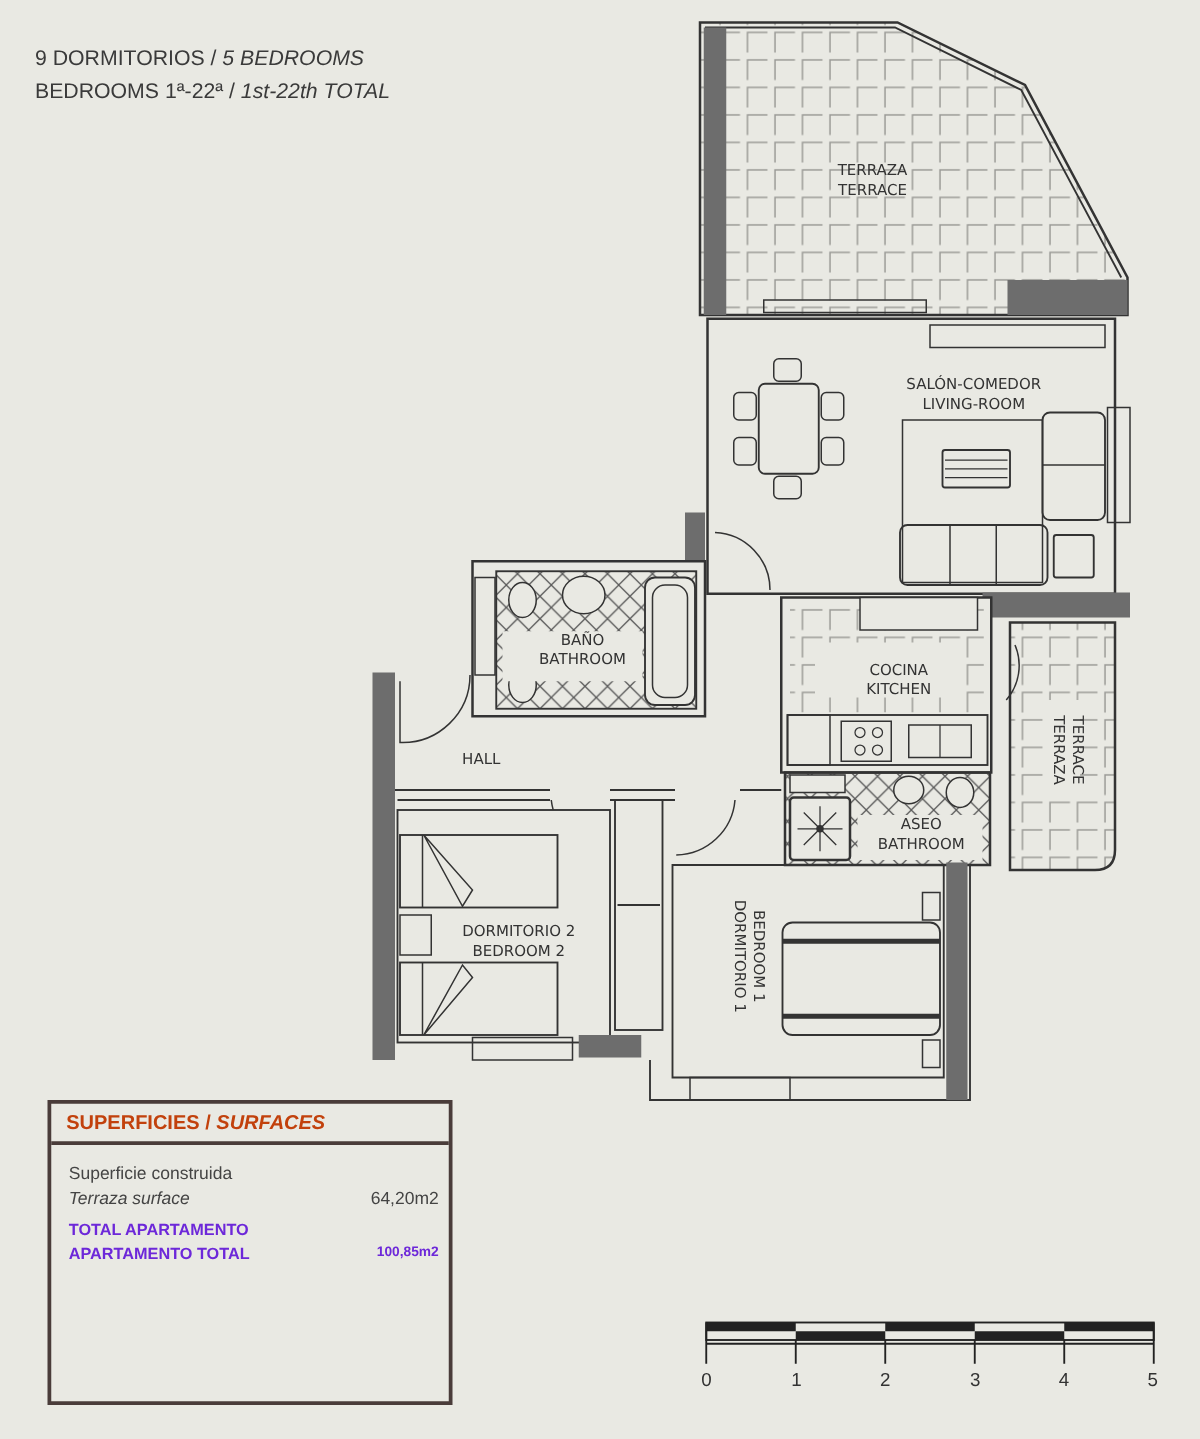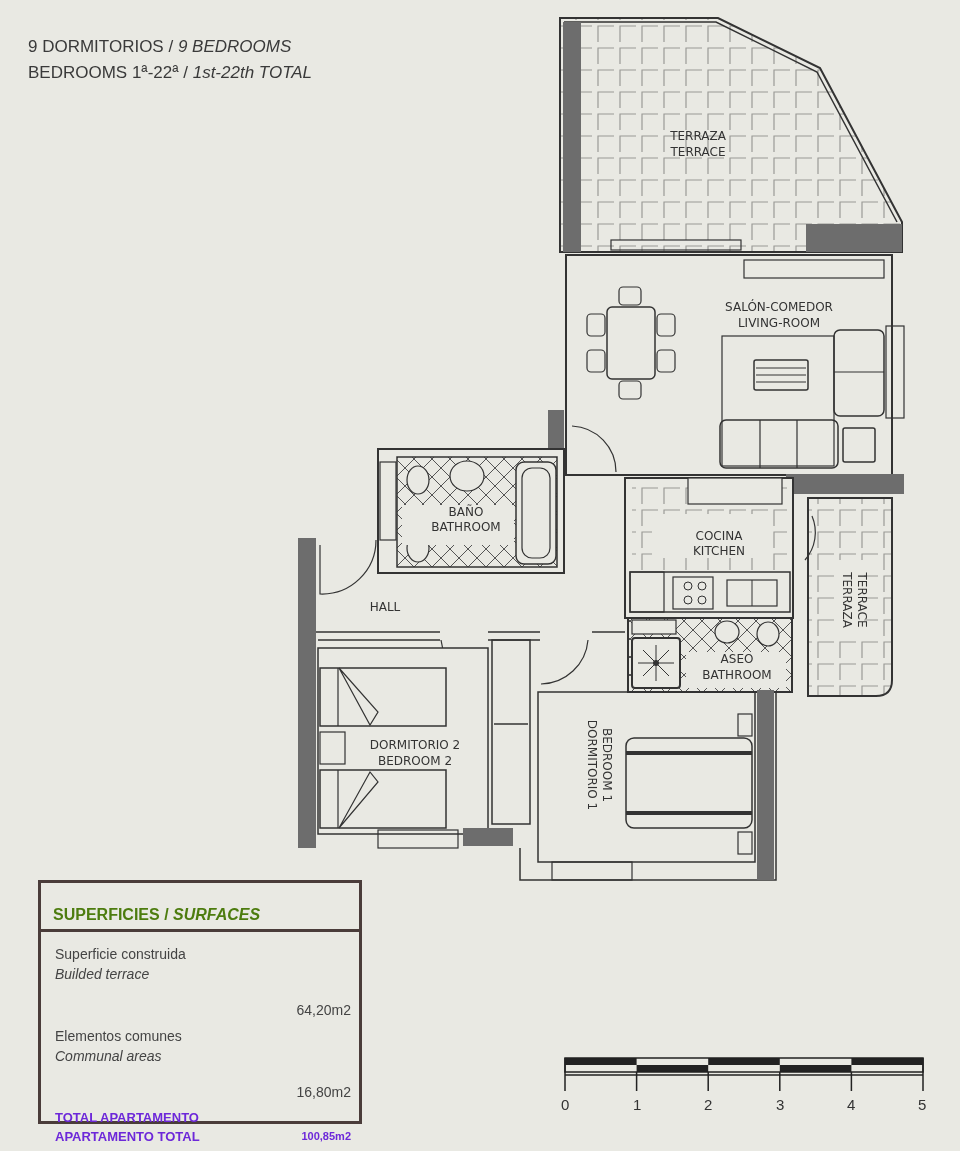--- a/index.html
+++ b/index.html
@@ -2,37 +2,37 @@
 <html><head>
 <meta charset="utf-8">
 <style>
   html,body{margin:0;padding:0;}
   body{width:960px;height:1151px;background:#e9e9e3;position:relative;overflow:hidden;font-family:"Liberation Sans",sans-serif;color:#333;}
   .heading{position:absolute;left:28px;top:34px;font-size:17px;line-height:26px;color:#3a3a3a;}
   .heading i{font-style:italic;}
   svg.plan{position:absolute;left:0;top:0;}
   .room-label{font-family:"DejaVu Sans",sans-serif;font-size:12px;fill:#333;text-anchor:middle;}
   .surfaces{position:absolute;left:38px;top:880px;width:318px;height:238px;border:3px solid #4a3c3a;background:#e9e9e3;}
-  .surfaces .title{height:30px;border-bottom:3px solid #4a3c3a;font-weight:bold;font-size:16px;line-height:31px;padding-left:12px;color:#4d7c0f;margin-top:16px;}
+  .surfaces .title{height:30px;border-bottom:3px solid #4a3c3a;font-weight:bold;font-size:16px;line-height:31px;padding-left:12px;color:#c2410c;}
   .surfaces .title i{font-style:italic;}
   .surfaces .body{padding:12px 8px 0 14px;font-size:14px;color:#444;}
   .row-es{line-height:20px;}
   .row-en{display:flex;justify-content:space-between;line-height:20px;margin-bottom:6px;font-style:italic;}
-  .row-en .val{font-style:normal;margin-top:36px;}
+  .row-en .val{font-style:normal;}
   .total{font-weight:bold;font-size:13px;color:#6d28d9;line-height:19px;margin-top:2px;}
   .total-row{display:flex;justify-content:space-between;}
   .total-row .val{font-size:11px;}
   .scale{position:absolute;left:562px;top:1055px;}
   .scale-label{position:absolute;top:1096px;font-size:15px;color:#333;}
 </style>
 </head>
 <body>
 
 <div class="heading">
-  <div><span>9 DORMITORIOS / </span><i>9 BEDROOMS</i></div>
+  <div><span>9 DORMITORIOS / </span><i>5 BEDROOMS</i></div>
   <div><span>BEDROOMS 1ª-22ª / </span><i>1st-22th TOTAL</i></div>
 </div>
 
 <svg class="plan" width="960" height="1151" viewBox="0 0 960 1151">
   <defs>
     <pattern id="tiles" x="0" y="0" width="22" height="22" patternUnits="userSpaceOnUse">
       <path d="M4 20 V4 H20" fill="none" stroke="#9a9a96" stroke-width="1.2"></path>
     </pattern>
     <pattern id="diamond" x="0" y="0" width="18" height="18" patternUnits="userSpaceOnUse">
       <path d="M0 9 L9 0 L18 9 L9 18 Z" fill="none" stroke="#555" stroke-width="1"></path>
@@ -163,29 +163,22 @@
   <text class="room-label" transform="translate(588,720) rotate(90)"><tspan x="45" y="0">DORMITORIO 1</tspan><tspan x="45" dy="-15">BEDROOM 1</tspan></text>
   <text class="room-label" transform="translate(843,560) rotate(90)"><tspan x="40" y="0">TERRAZA</tspan><tspan x="40" dy="-15">TERRACE</tspan></text>
 </svg>
 
 <div class="surfaces">
   <div class="title"><span>SUPERFICIES / </span><i>SURFACES</i></div>
   <div class="body">
     <div>
       <div class="row-es">Superficie construida</div>
       <div class="row-en">
-          <span>Builded terrace</span>
+          <span>Terraza surface</span>
           <span class="val">64,20m2</span>
-        </div>
-    </div>
-    <div>
-      <div class="row-es">Elementos comunes</div>
-      <div class="row-en">
-          <span>Communal areas</span>
-          <span class="val">16,80m2</span>
         </div>
     </div>
     <div class="total">
       <div>TOTAL APARTAMENTO</div>
       <div class="total-row">
           <span>APARTAMENTO TOTAL</span>
           <span class="val">100,85m2</span>
         </div>
     </div>
   </div>

